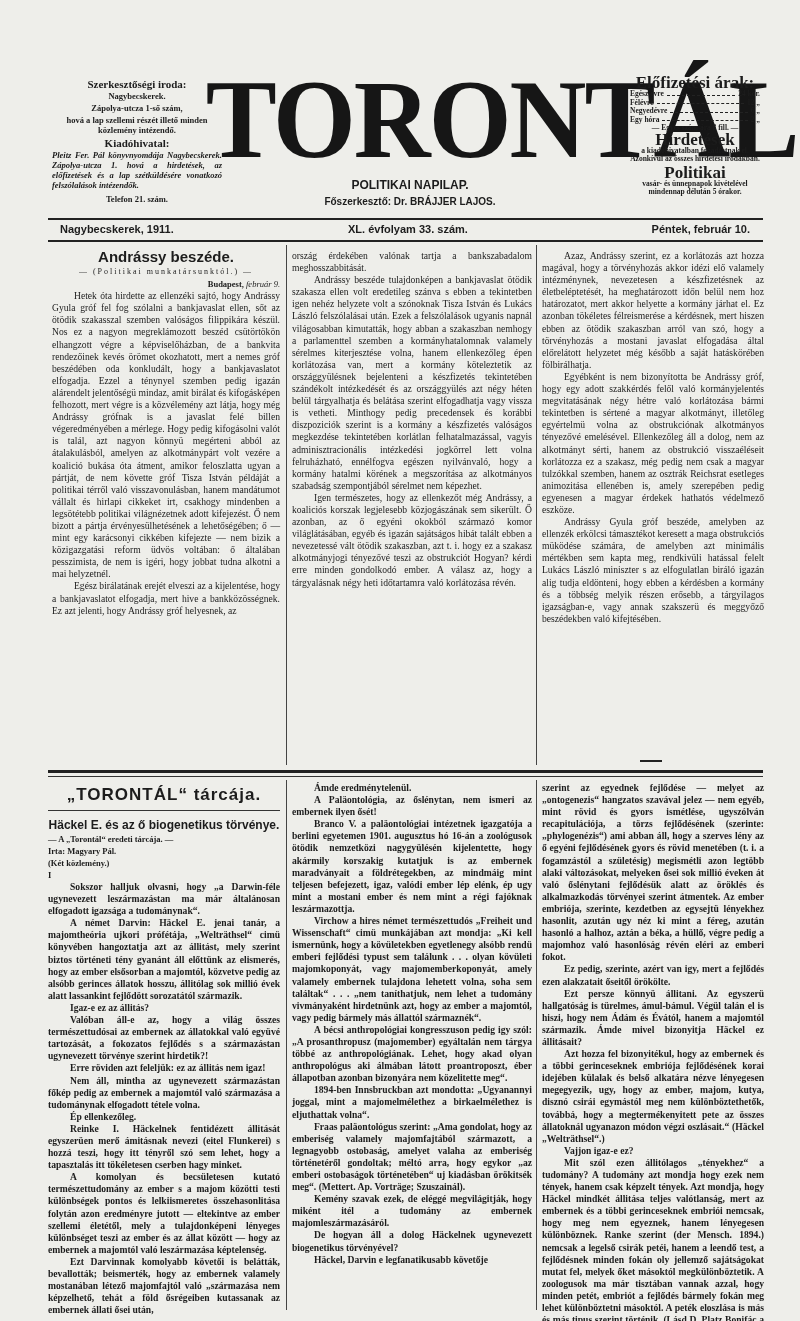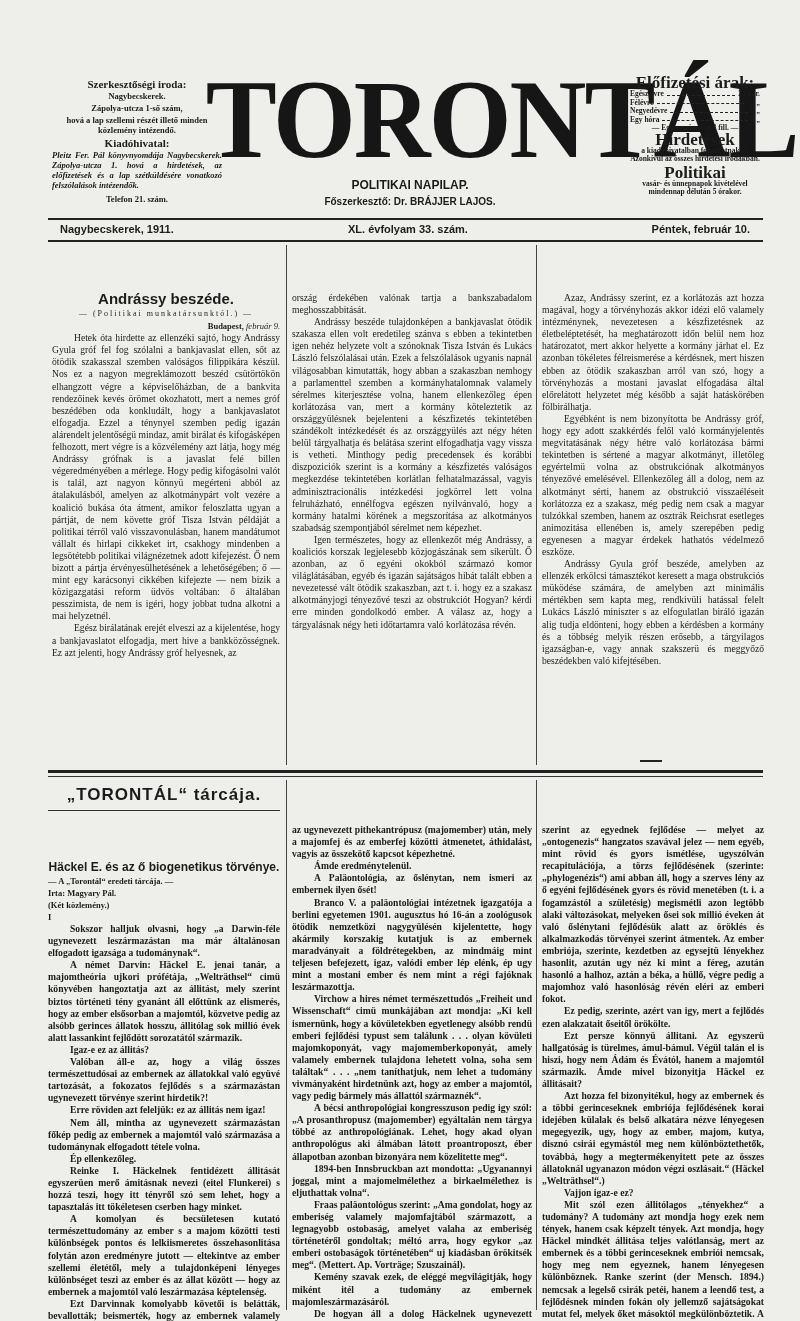--- a/index.html
+++ b/index.html
@@ -30,21 +30,21 @@
   .price-row { display: flex; justify-content: flex-start; text-align: left; }
   .price-row .dash { flex: 1; border-bottom: 1px dashed #222; margin: 0 3px 3px; }
 
   
   .rule-thick { position: absolute; left: 48px; width: 715px; height: 2px; background: #222; }
   .rule-thin { position: absolute; left: 48px; width: 715px; height: 1px; background: #333; }
   .dateline { position: absolute; left: 60px; top: 223px; width: 690px; font-family: "Liberation Sans", "DejaVu Sans", sans-serif; font-weight: bold; font-size: 11px; }
   .dateline span { position: absolute; top: 0; white-space: nowrap; text-align: center; }
 
   
-  .col { position: absolute; font-size: 9.6px; line-height: 12.1px; text-align: justify; hyphens: auto; margin-top: 42px; }
+  .col { position: absolute; font-size: 9.6px; line-height: 12.1px; text-align: justify; hyphens: auto; }
   .col p { margin: 0; text-indent: 22px; }
   .col p.noind { text-indent: 0; }
   .vrule { position: absolute; width: 1px; background: #444; }
   .art-title { text-align: center; font-family: "Liberation Sans", "DejaVu Sans", sans-serif; font-weight: bold; font-size: 15px; line-height: 18px; }
   .art-sub { text-align: center; font-size: 8px; letter-spacing: 2px; }
   .art-dateline { text-align: right; font-size: 8.5px; font-style: italic; }
   .art-dateline b { font-style: normal; }
 
   .tarca-head { position: absolute; left: 48px; top: 785px; width: 232px; text-align: center; font-family: "Liberation Sans", "DejaVu Sans", sans-serif; font-weight: bold; font-size: 17px; letter-spacing: 1px; }
   .tarca-title { text-align: center; font-family: "Liberation Sans", "DejaVu Sans", sans-serif; font-weight: bold; font-size: 12px; line-height: 15px; }
@@ -154,21 +154,20 @@
     <p>Erre röviden azt feleljük: ez az állitás nem igaz!</p>
     <p>Nem áll, mintha az ugynevezett származástan főkép pedig az embernek a majomtól való származása a tudománynak elfogadott tétele volna.</p>
     <p>Ép ellenkezőleg.</p>
     <p>Reinke I. Häckelnek fentidézett állitását egyszerüen merő ámitásnak nevezi (eitel Flunkerei) s hozzá teszi, hogy itt tényről szó sem lehet, hogy a tapasztalás itt tökéletesen cserben hagy minket.</p>
     <p>A komolyan és becsületesen kutató természettudomány az ember s a majom közötti testi különbségek pontos és lelkiismeretes összehasonlitása folytán azon eredményre jutott — eltekintve az ember szellemi életétől, mely a tulajdonképeni lényeges különbséget teszi az ember és az állat között — hogy az embernek a majomtól való leszármazása képtelenség.</p>
     <p>Ezt Darvinnak komolyabb követői is belátták, bevallották; beismerték, hogy az embernek valamely mostanában létező majomfajtól való „származása nem képzelhető, tehát a föld ősrégeiben kutassanak az embernek állati ősei után,</p>
   </div>
   <div class="vrule" style="left:286px; top:780px; height:530px;"></div>
 
   <div class="col bold-col" style="left:292px; top:782px; width:240px;">
-    <p class="noind">az ugynevezett pithekantrópusz (majomember) után, mely a majomfej és az emberfej közötti átmenetet, áthidalást, vagyis az összekötő kapcsot képezhetné.</p>
     <p>Ámde eredménytelenül.</p>
     <p>A Paläontológia, az őslénytan, nem ismeri az embernek ilyen ősét!</p>
     <p>Branco V. a paläontológiai intézetnek igazgatója a berlini egyetemen 1901. augusztus hó 16-án a zoológusok ötödik nemzetközi nagygyülésén kijelentette, hogy akármily korszakig kutatjuk is az embernek maradványait a földrétegekben, az mindmáig mint teljesen befejezett, igaz, valódi ember lép elénk, ép ugy mint a mostani ember és nem mint a régi fajóknak leszármazottja.</p>
     <p>Virchow a hires német természettudós „Freiheit und Wissenschaft“ cimü munkájában azt mondja: „Ki kell ismernünk, hogy a kövületekben egyetlenegy alsóbb rendü emberi fejlődési typust sem találunk . . . olyan kövületi majomkoponyát, vagy majomemberkoponyát, amely valamely embernek tulajdona lehetett volna, soha sem találtak“ . . . „nem taníthatjuk, nem lehet a tudomány vivmányaként hirdetnünk azt, hogy az ember a majomtól, vagy pedig bármely más állattól származnék“.</p>
     <p>A bécsi anthropológiai kongresszuson pedig igy szól: „A prosanthropusz (majomember) egyáltalán nem tárgya többé az anthropológiának. Lehet, hogy akad olyan anthropológus aki álmában látott proantroposzt, éber állapotban azonban bizonyára nem közelitette meg“.</p>
     <p>1894-ben Innsbruckban azt mondotta: „Ugyanannyi joggal, mint a majomelmélethez a birkaelmélethez is eljuthattak volna“.</p>
     <p>Fraas paläontológus szerint: „Ama gondolat, hogy az emberiség valamely majomfajtából származott, a legnagyobb ostobaság, amelyet valaha az emberiség történetéről gondoltak; méltó arra, hogy egykor „az emberi ostobaságok történetében“ uj kiadásban örökitsék meg“. (Mettert. Ap. Vorträge; Szuszainál).</p>
     <p>Kemény szavak ezek, de eléggé megvilágitják, hogy miként itél a tudomány az embernek majomleszármazásáról.</p>
     <p>De hogyan áll a dolog Häckelnek ugynevezett biogenetikus törvényével?</p>
     <p>Häckel, Darvin e legfanatikusabb követője</p>

